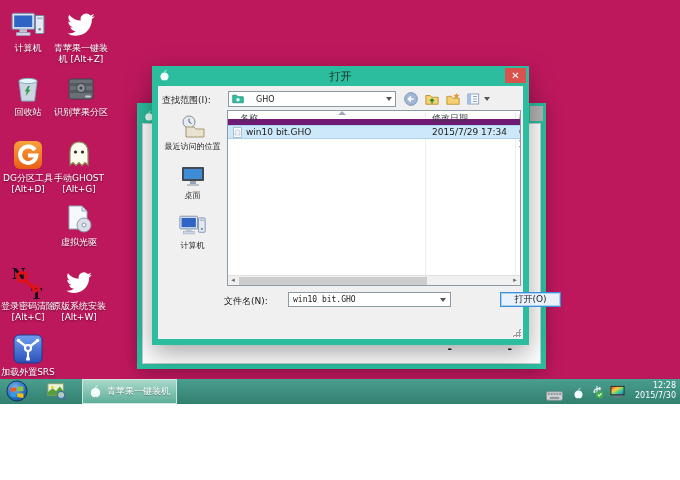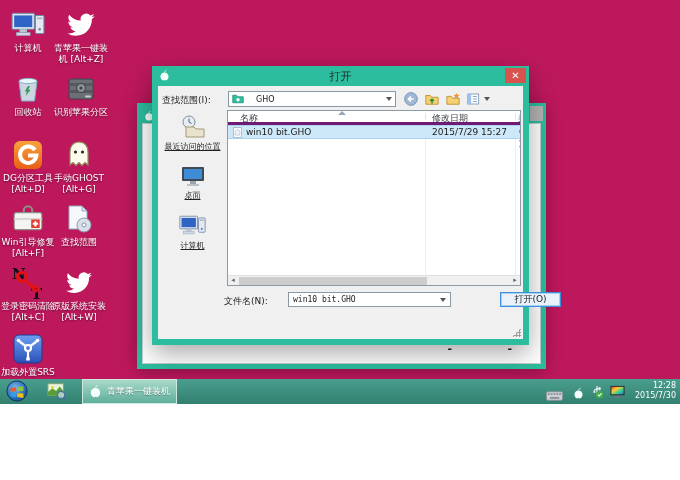--- a/index.html
+++ b/index.html
@@ -40,26 +40,26 @@
                   border:1px solid #8a9aa5; display:flex; align-items:center; gap:12px; padding:0 3px; cursor:pointer; }
   .lookin-combo .val { font-size:8px; color:#222; flex:1; }
   .combo-arrow { width:0; height:0; border-left:3px solid transparent; border-right:3px solid transparent;
                  border-top:4px solid #555; }
   .dlg-toolbar { position:absolute; left:246px; top:1px; display:flex; align-items:center; gap:7px; }
   .tool-btn { display:flex; align-items:center; cursor:pointer; }
 
   .dlg-sidebar { position:absolute; left:0; top:24px; width:69px; height:176px;
                  display:flex; flex-direction:column; align-items:center; padding-top:4px; gap:11px; }
   .side-item { display:flex; flex-direction:column; align-items:center; gap:1px; cursor:pointer; }
-  .side-item .slbl { font-size:8px; color:#222; white-space:nowrap;text-decoration:underline; }
+  .side-item .slbl { font-size:8px; color:#222; white-space:nowrap; }
 
   .listpanel { position:absolute; left:69px; top:24px; width:294px; height:176px;
                background:#fff; border:1px solid #8c9aa5; overflow:hidden; }
   .list-header { position:absolute; left:0; top:0; right:0; height:14px; background:#fff;
-                 border-bottom:3px solid #701a75; font-size:9px; color:#3b3f46; }
+                 border-bottom:6px solid #701a75; font-size:9px; color:#3b3f46; }
   .hdr-name { position:absolute; left:12px; top:1px; cursor:pointer; }
   .hdr-date { position:absolute; left:204px; top:1px; cursor:pointer; }
   .hdr-type { position:absolute; left:290px; top:1px; cursor:pointer; }
   .hdr-sep { position:absolute; top:2px; bottom:2px; width:1px; background:#e0e6ec; }
   .sort-arrow { position:absolute; left:110px; top:0; width:0; height:0;
                 border-left:4px solid transparent; border-right:4px solid transparent;
                 border-bottom:4px solid #9aa7b5; }
   .col-line { position:absolute; top:14px; bottom:10px; width:1px; background:#e8eef4; }
   .file-row { position:absolute; left:0; right:0; top:14px; height:14px; background:#cde8f8;
               border-top:1px solid #a9d3ee; border-bottom:1px solid #a9d3ee;
@@ -198,42 +198,30 @@
   <div class="dicon" style="left:48px;top:138px;width:62px">
     <span class="ic">
         <svg viewBox="0 0 32 32" width="32" height="32">
       <path d="M16 3c-6 0-9 4.5-9 10v13l3-2.5 3 3 3-3 3 3 3-3 3 2.5V13c0-5.5-3-10-9-10z" fill="#fdfbee" stroke="#8b8f5a" stroke-width="1.2"></path>
       <circle cx="12.5" cy="13" r="1.6" fill="#2a2a2a"></circle>
           <circle cx="19.5" cy="13" r="1.6" fill="#2a2a2a"></circle>
         </svg>
       </span>
     <span class="lbl">手动GHOST [Alt+G]</span>
   </div>
-  <div class="dicon" style="left:0px;top:202px;width:56px">
-    <span class="ic">
-        <svg viewBox="0 0 32 32" width="34" height="34">
-      <path d="M12 11V8a4 4 0 0 1 8 0v3" fill="none" stroke="#8e8e88" stroke-width="2"></path>
-      <rect x="3" y="10" width="26" height="16" rx="2" fill="#f4f4f2" stroke="#8e8e88"></rect>
-      <rect x="3" y="15" width="26" height="2" fill="#d8d8d4"></rect>
-      <rect x="19" y="16.5" width="8" height="8" fill="#e33b2e"></rect>
-      <path d="M22 18h2v5h-2z M20.5 19.5h5v2h-5z" fill="#fff"></path>
-        </svg>
-      </span>
-    <span class="lbl">Win引导修复 [Alt+F]</span>
-  </div>
   <div class="dicon" style="left:50px;top:202px;width:58px">
     <span class="ic">
         <svg viewBox="0 0 32 32" width="32" height="32">
       <path d="M6 3h13l5 5v18H6z" fill="#f6f9fc" stroke="#93a7bd"></path>
       <path d="M19 3v5h5z" fill="#dde7f2" stroke="#93a7bd"></path>
       <circle cx="21" cy="22" r="7" fill="#d9dee8" stroke="#8b97ad"></circle>
       <circle cx="21" cy="22" r="2" fill="#f6f9fc" stroke="#8b97ad"></circle>
         </svg>
       </span>
-    <span class="lbl">查找范围</span>
+    <span class="lbl">虚拟光驱</span>
   </div>
   <div class="dicon" style="left:0px;top:266px;width:56px">
     <span class="ic">
         <svg viewBox="0 0 34 34" width="34" height="34">
       <text x="1" y="13" font-size="15" font-weight="bold" fill="#111" font-family="DejaVu Serif, serif">N</text>
       <text x="20" y="33" font-size="15" font-weight="bold" fill="#111" font-family="DejaVu Serif, serif">T</text>
       <circle cx="11" cy="11" r="4.5" fill="none" stroke="#e01212" stroke-width="3"></circle>
       <path d="M14.5 14.5 26 26 M22 22l3.5-3.5 M25 25l3.5-3.5" stroke="#e01212" stroke-width="3" fill="none"></path>
         </svg>
       </span>
@@ -378,21 +366,21 @@
         </div>
         <span class="col-line" style="left:197px"></span>
         <span class="col-line" style="left:287px"></span>
         <div class="file-row">
           <span class="ficon">
             <svg viewBox="0 0 16 16" width="11" height="11">
                 <rect x="2" y="1" width="12" height="14" fill="#fff" stroke="#9aa4b5"></rect>
                 <path d="M8 4C5.8 4 4.5 5.6 4.5 7.8V12l1.2-1 1.1 1.2L8 11l1.2 1.2L10.3 11l1.2 1V7.8C11.5 5.6 10.2 4 8 4z" fill="#eef2fa" stroke="#8892b0" stroke-width=".6"></path>
               </svg></span>
           <span class="fname">win10 bit.GHO</span>
-          <span class="fdate">2015/7/29 15:27</span>
+          <span class="fdate">2015/7/29 17:34</span>
           <span class="ftype">GHO 文件</span>
         </div>
         <div class="hscroll">
           <span class="hs-arrow hs-left">◂</span>
           <span class="hs-thumb"></span>
           <span class="hs-arrow hs-right">▸</span>
         </div>
       </div>
 
       <div class="field-row fr-name">

